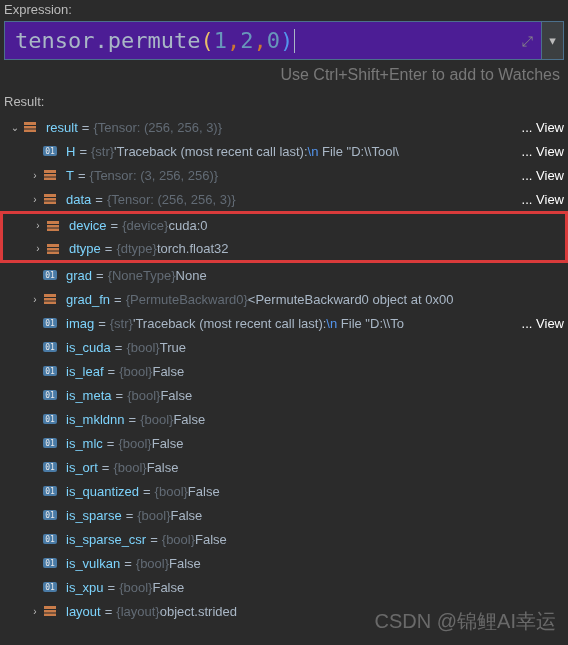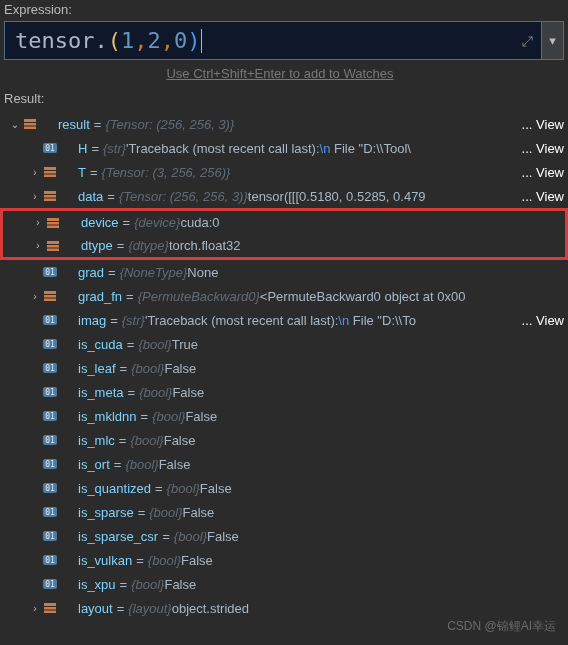--- a/index.html
+++ b/index.html
@@ -16,21 +16,21 @@
   padding: 2px 4px 4px 4px;
   color: #bbbbbb;
 }
 .expression-row {
   display: flex;
   align-items: stretch;
   padding: 0 4px 4px 4px;
 }
 .expression-input {
   flex: 1;
-  background: #0f172a;
+  background: #4c1d95;
   border: 1px solid #4c708c;
   padding: 6px 10px;
   display: flex;
   align-items: center;
   font-family: "Consolas", monospace;
   font-size: 22px;
   position: relative;
 }
 .tok-ident { color: #a9b7c6; }
 .tok-dot { color: #a9b7c6; }
@@ -51,25 +51,24 @@
   width: 22px;
   background: #3c3f41;
   border: 1px solid #4c708c;
   border-left: none;
   display: flex;
   align-items: center;
   justify-content: center;
   color: #bbbbbb;
 }
 .hint {
-  text-align: center;
+  text-align: right;
   padding: 2px 8px 8px 0;
   color: #787878;
-  font-size: 13px;
-  text-decoration: underline;
+  font-size: 16px;
 }
 .tree {
   padding: 2px 0;
 }
 .row {
   display: flex;
   align-items: center;
   height: 24px;
   white-space: nowrap;
   overflow: hidden;
@@ -86,49 +85,50 @@
   width: 14px;
   display: inline-flex;
   justify-content: center;
   color: #bbbbbb;
   font-size: 10px;
 }
 .indent { display: inline-block; }
 .icon-obj {
   width: 16px; height: 16px;
   display: inline-flex;
-  margin-right: 20px;
+  margin-right: 8px;
   align-items: flex-end;
   justify-content: center;
 }
 .icon-obj svg { width: 16px; height: 16px; }
 .var-name { color: #7dd3fc; }
 .eq { color: #a9b7c6; margin: 0 4px; }
-.type-hint { color: #626b75; font-style: italic; }
+.type-hint { color: #626b75; }
 .val { color: #a9b7c6; }
 .val-blue { color: #5394ec; }
 .view-link { color: #ffffff; margin-left: auto; padding-left: 8px; }
 .watermark {
   position: absolute;
   right: 12px;
   bottom: 10px;
   color: rgba(200,200,200,0.4);
-  font-size: 12px;
+  font-size: 20px;
   pointer-events: none;
 }
 </style>
 </head>
 <body>
 
 <div class="section-label">Expression:</div>
 
 <div class="expression-row">
   <div class="expression-input">
     <span class="tok-ident">tensor</span>
       <span class="tok-dot">.</span>
+      <span class="tok-ident">permute</span>
       <span class="tok-paren-y">(</span>
       <span class="tok-num">1</span>
       <span class="tok-comma">, </span>
       <span class="tok-num">2</span>
       <span class="tok-comma">, </span>
       <span class="tok-num">0</span>
       <span class="tok-paren-c">)</span>
       <span class="cursor"></span>
     <span class="expand-icon">⤢</span>
   </div>
@@ -193,21 +193,20 @@
       <span class="icon-obj">
         <svg viewBox="0 0 16 16">
           <rect x="2" y="3" width="12" height="3" fill="#c97c4a"></rect>
           <rect x="2" y="7" width="12" height="2.5" fill="#c97c4a"></rect>
           <rect x="2" y="10.5" width="12" height="2.5" fill="#c97c4a"></rect>
         </svg>
       </span>
       <span class="var-name">data</span>
       <span class="eq"> = </span>
       <span class="type-hint">{Tensor: (256, 256, 3)} </span>
-      <span class="val">tensor([[[0.5180, 0.5285, 0.479</span>
       <span class="view-link">... View</span>
     </div>
     <div class="row highlighted highlight-top">
       <span class="indent" style="width: 28px;"></span>
       <span class="arrow">›</span>
       <span class="icon-obj">
         <svg viewBox="0 0 16 16">
           <rect x="2" y="3" width="12" height="3" fill="#c97c4a"></rect>
           <rect x="2" y="7" width="12" height="2.5" fill="#c97c4a"></rect>
           <rect x="2" y="10.5" width="12" height="2.5" fill="#c97c4a"></rect>

